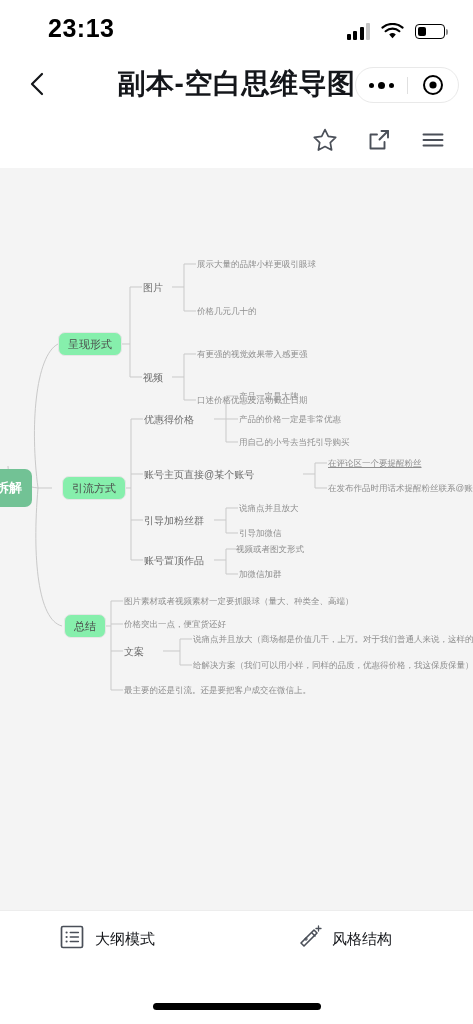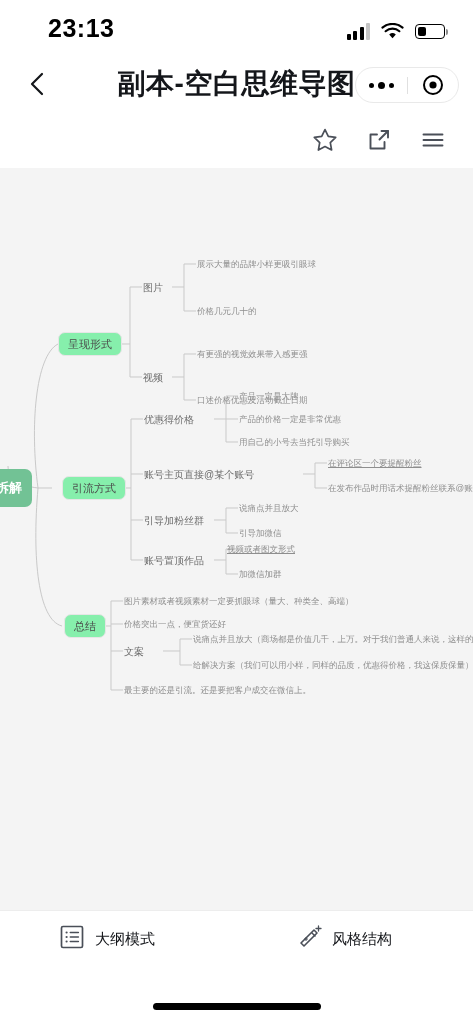--- a/index.html
+++ b/index.html
@@ -289,21 +289,21 @@
 
     <div class="branch-label" style="left:144px; top:300px;">账号主页直接@某个账号</div>
     <div class="leaf" style="left:328px; top:289px;text-decoration:underline;">在评论区一个要提醒粉丝</div>
     <div class="leaf" style="left:328px; top:314px;">在发布作品时用话术提醒粉丝联系@账号之类的话术</div>
 
     <div class="branch-label" style="left:144px; top:346px;">引导加粉丝群</div>
     <div class="leaf" style="left:239px; top:334px;">说痛点并且放大</div>
     <div class="leaf" style="left:239px; top:359px;">引导加微信</div>
 
     <div class="branch-label" style="left:144px; top:386px;">账号置顶作品</div>
-    <div class="leaf" style="left:227px; top:375px;text-decoration:underline;">视频或者图文形式</div>
+    <div class="leaf" style="left:236px; top:375px;">视频或者图文形式</div>
     <div class="leaf" style="left:239px; top:400px;">加微信加群</div>
 
     <div class="node" style="left:64px; top:446px;">总结</div>
     <div class="leaf" style="left:124px; top:427px;">图片素材或者视频素材一定要抓眼球（量大、种类全、高端）</div>
     <div class="leaf" style="left:124px; top:450px;">价格突出一点，便宜货还好</div>
     <div class="branch-label" style="left:124px; top:477px;">文案</div>
     <div class="leaf" style="left:193px; top:465px;">说痛点并且放大（商场都是价值几千，上万。对于我们普通人来说，这样的消费确实奢侈，尤其</div>
     <div class="leaf" style="left:193px; top:491px;">给解决方案（我们可以用小样，同样的品质，优惠得价格，我这保质保量）</div>
     <div class="leaf" style="left:124px; top:516px;">最主要的还是引流。还是要把客户成交在微信上。</div>
   </div>

